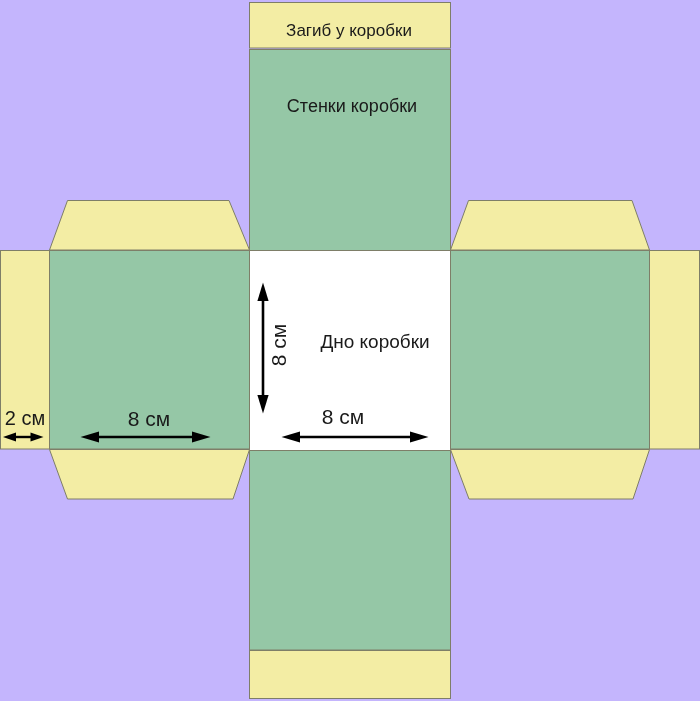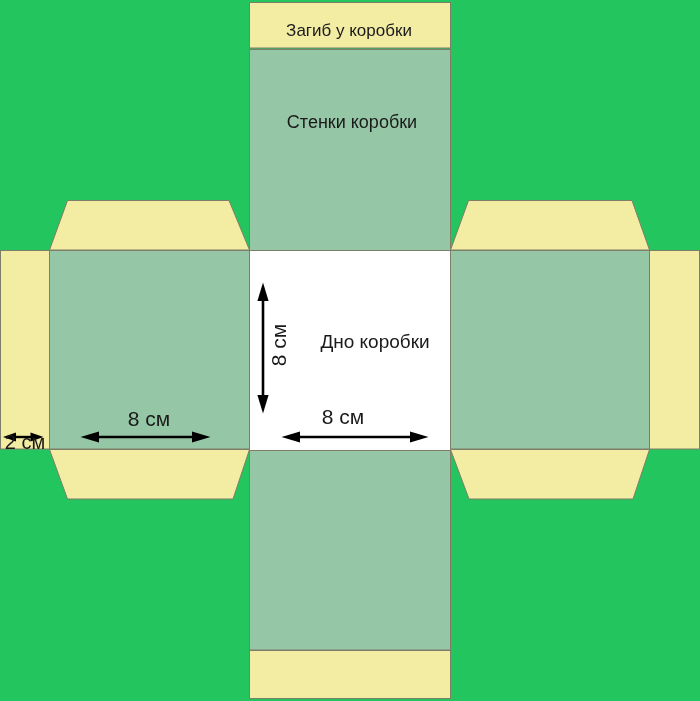--- a/index.html
+++ b/index.html
@@ -4,21 +4,21 @@
 <style>
   html, body {
     margin: 0;
     padding: 0;
     background: #ffffff;
   }
   .stage {
     position: relative;
     width: 700px;
     height: 701px;
-    background: #22c55e;
+    background: #c4b5fd;
     overflow: hidden;
     font-family: "Liberation Sans", "DejaVu Sans", sans-serif;
   }
   .stage svg {
     position: absolute;
     left: 0;
     top: 0;
   }
   .lbl {
     position: absolute;
@@ -80,25 +80,25 @@
 
     <g fill="#000000" stroke="#000000">
       <line x1="14" y1="437" x2="32" y2="437" stroke-width="2.4"></line>
       <polygon stroke="none" points="3,437 16,432.6 16,441.4"></polygon>
       <polygon stroke="none" points="43.5,437 30.5,432.6 30.5,441.4"></polygon>
     </g>
   </svg>
 
   <div class="lbl f17" style="left:349px; top:30px;">Загиб у коробки</div>
 
-  <div class="lbl f18" style="left:352px; top:122px;">Стенки коробки</div>
+  <div class="lbl f18" style="left:352px; top:106px;">Стенки коробки</div>
 
   <div class="lbl f19" style="left:367px; top:341px;">Дно коробки</div>
 
   <div class="lbl rot f21" style="left:278px; top:345px;">8 см</div>
 
   <div class="lbl f21" style="left:343px; top:416px;">8 см</div>
 
   <div class="lbl f21" style="left:149px; top:418px;">8 см</div>
 
-  <div class="lbl f20" style="left:25px; top:442px;">2 см</div>
+  <div class="lbl f20" style="left:25px; top:418px;">2 см</div>
 
 </div>
 
 </body></html>

